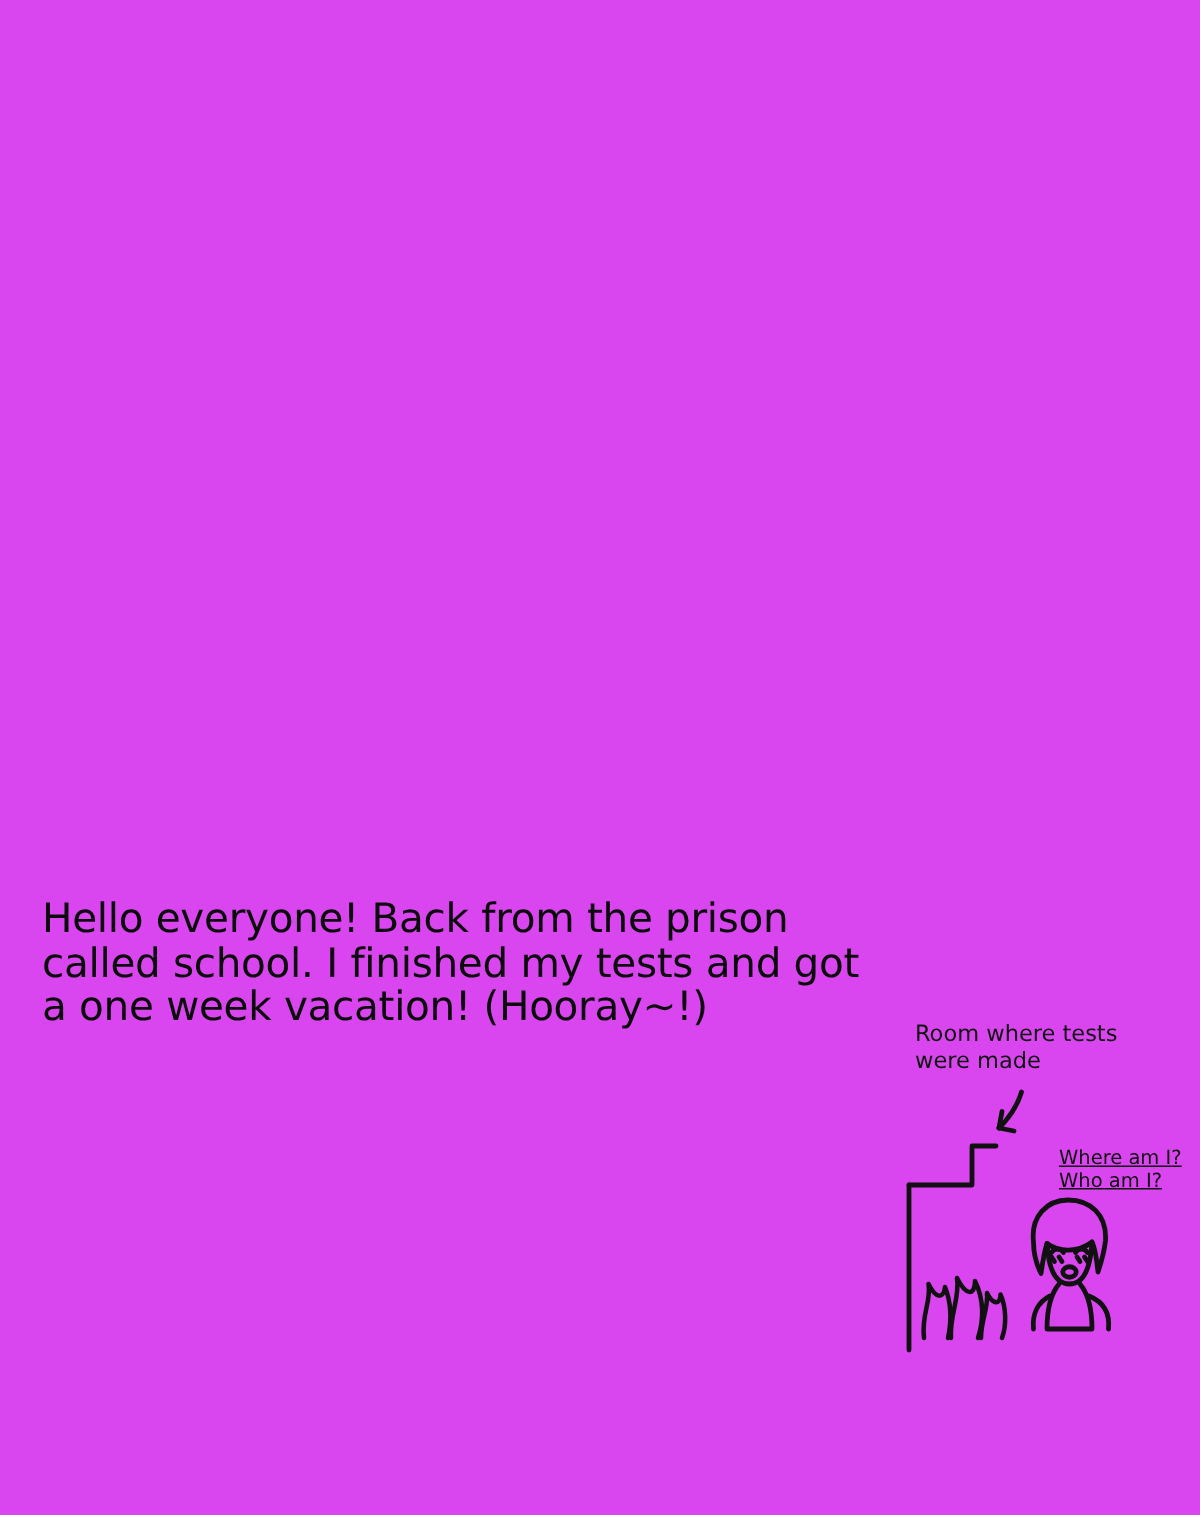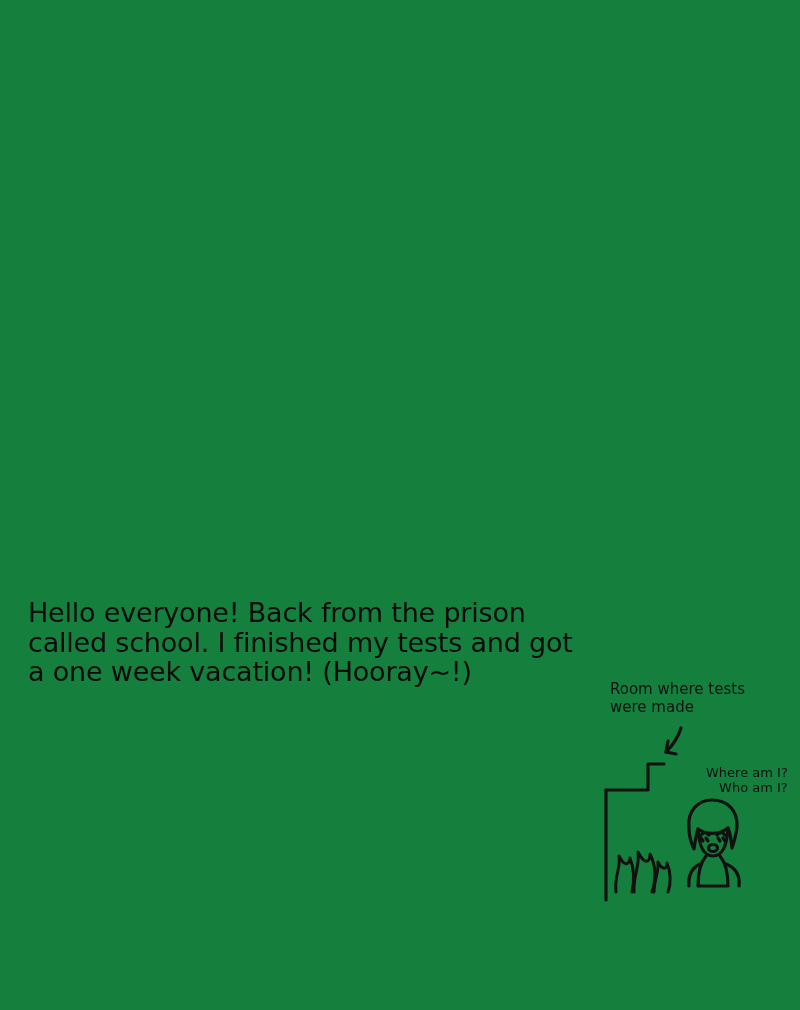--- a/index.html
+++ b/index.html
@@ -12,21 +12,21 @@
     height: 1010px;
     position: relative;
     overflow: hidden;
     font-family: "DejaVu Sans", sans-serif;
     color: #000000;
   }
 
   .page {
     position: absolute;
     inset: 0;
-    background: #15803d;
+    background: #d946ef;
   }
 
   
   .text-block {
     position: absolute;
     left: 28px;
     top: 598px;
     width: 552px;
   }
 
@@ -65,21 +65,22 @@
     left: 22px;
     top: 0;
     font-size: 15px;
     line-height: 18px;
   }
   .label-where {
     left: 118px;
     top: 85px;
     font-size: 13px;
     line-height: 15px;
-    text-align: right;
+    text-align: left;
+    text-decoration: underline;
   }
 
   .sketch-svg {
     position: absolute;
     left: 0;
     top: 0;
     width: 205px;
     height: 240px;
   }
 </style>

